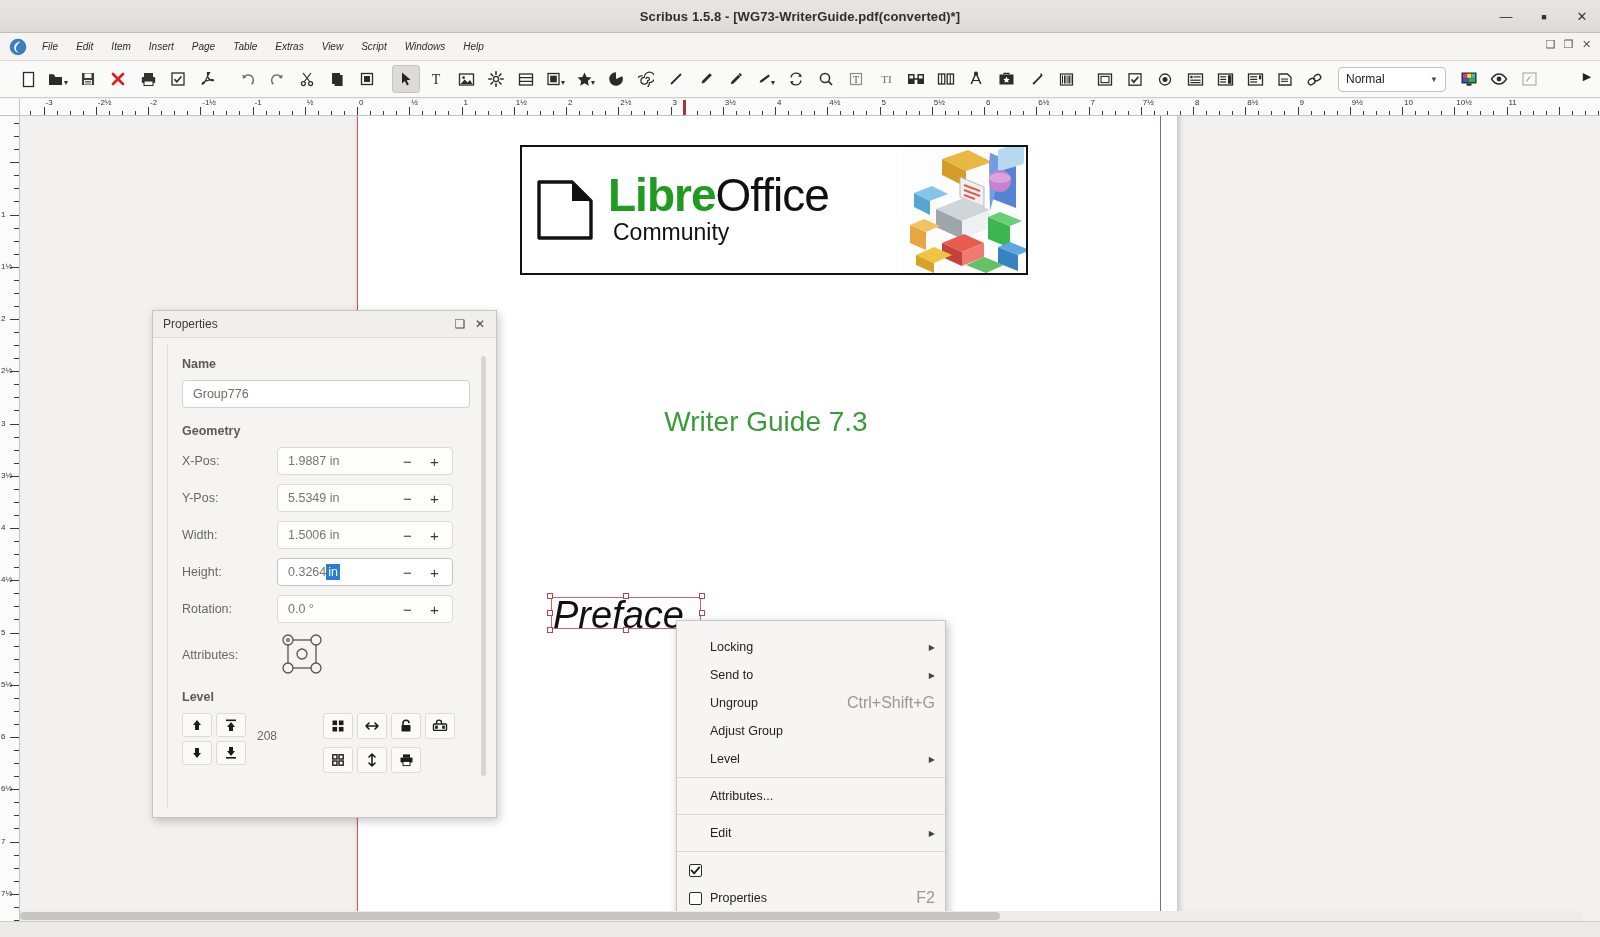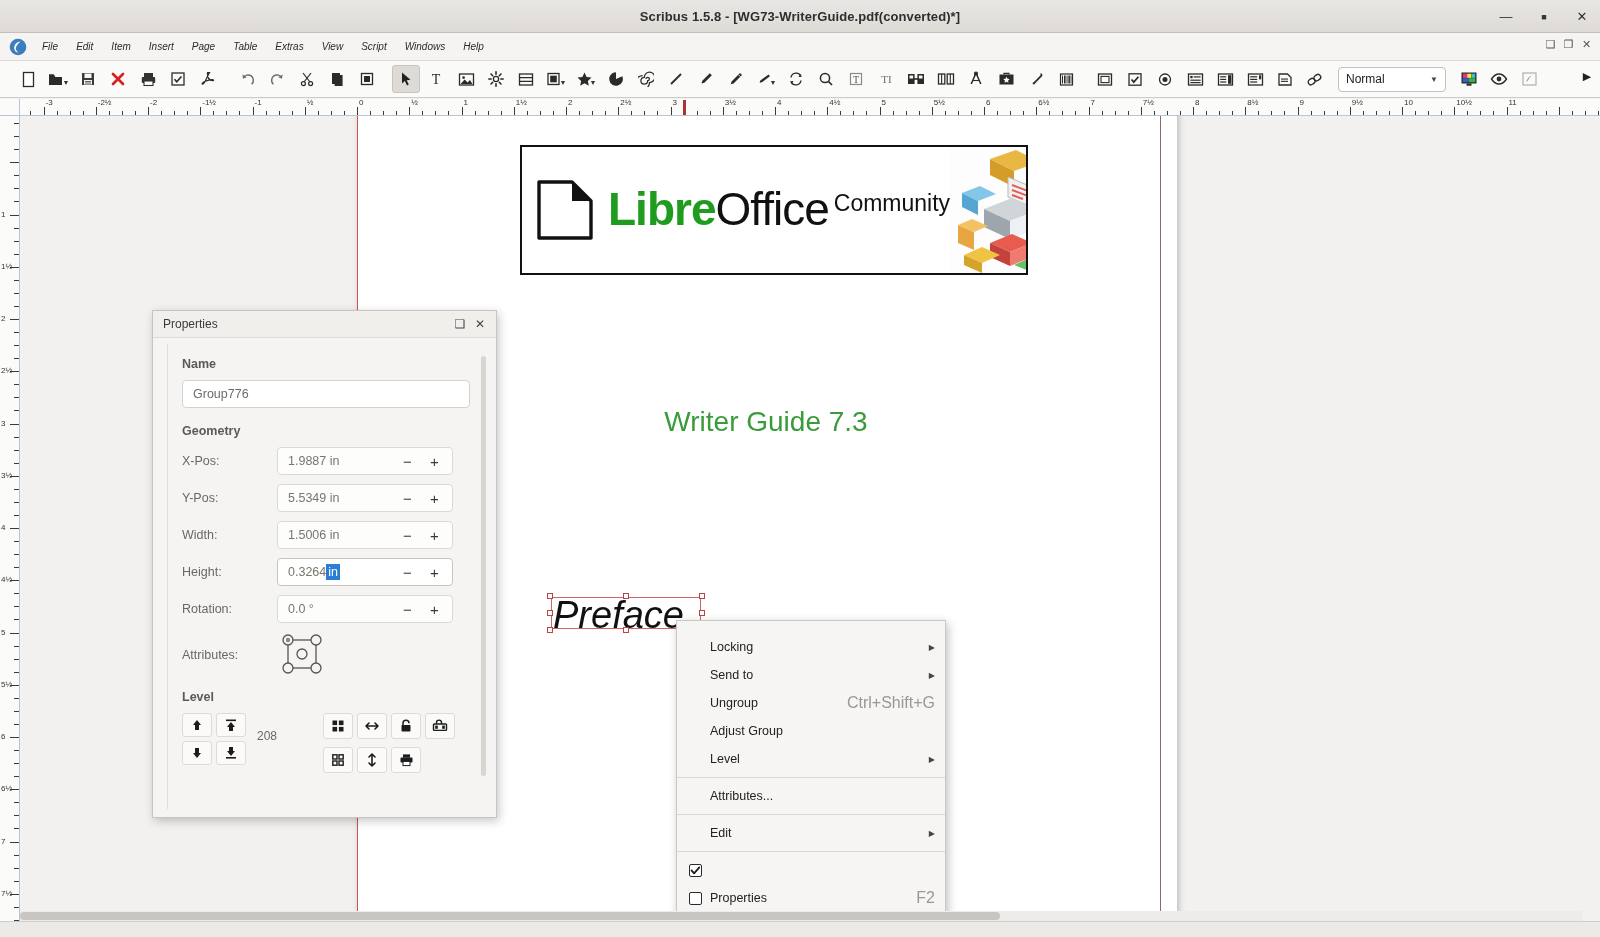--- a/index.html
+++ b/index.html
@@ -132,21 +132,21 @@
 
   
   #logo {
     position: absolute; left: 500px; top: 29px;
     width: 508px; height: 130px;
     border: 2px solid #111; background: #fff;
     display: flex; align-items: stretch;
   }
   #logo .marks { flex: 0 0 380px; display: flex; align-items: center; padding-left: 14px; }
   #logo .docicon { width: 58px; height: 62px; position: relative; margin-right: 14px; }
-  #logo .wordmark { display: flex; flex-direction: row; }
+  #logo .wordmark { display: flex; flex-direction: column; }
   #logo .w1 { font-size: 46px; font-weight: bold; line-height: 0.95; letter-spacing: -1px; }
   #logo .w1 .g { color: #1f9c1f; }
   #logo .w1 .b { color: #111; font-weight: normal; }
   #logo .w2 { font-size: 23px; color: #111; margin-left: 5px; margin-top: 2px; }
   #logo .art { flex: 1; position: relative; overflow: hidden; }
 
   #doctitle {
     position: absolute; left: 396px; top: 290px;
     width: 700px; text-align: center;
     font-size: 28px; color: #3a9b3a;

